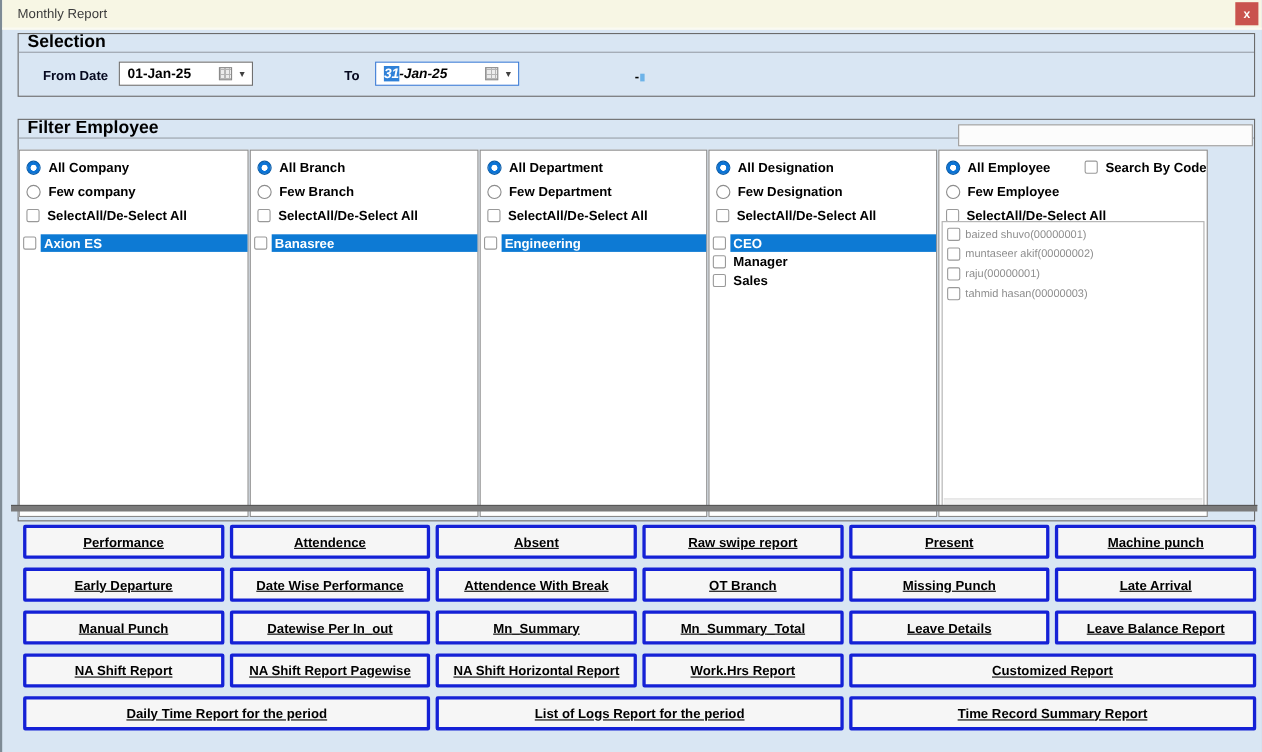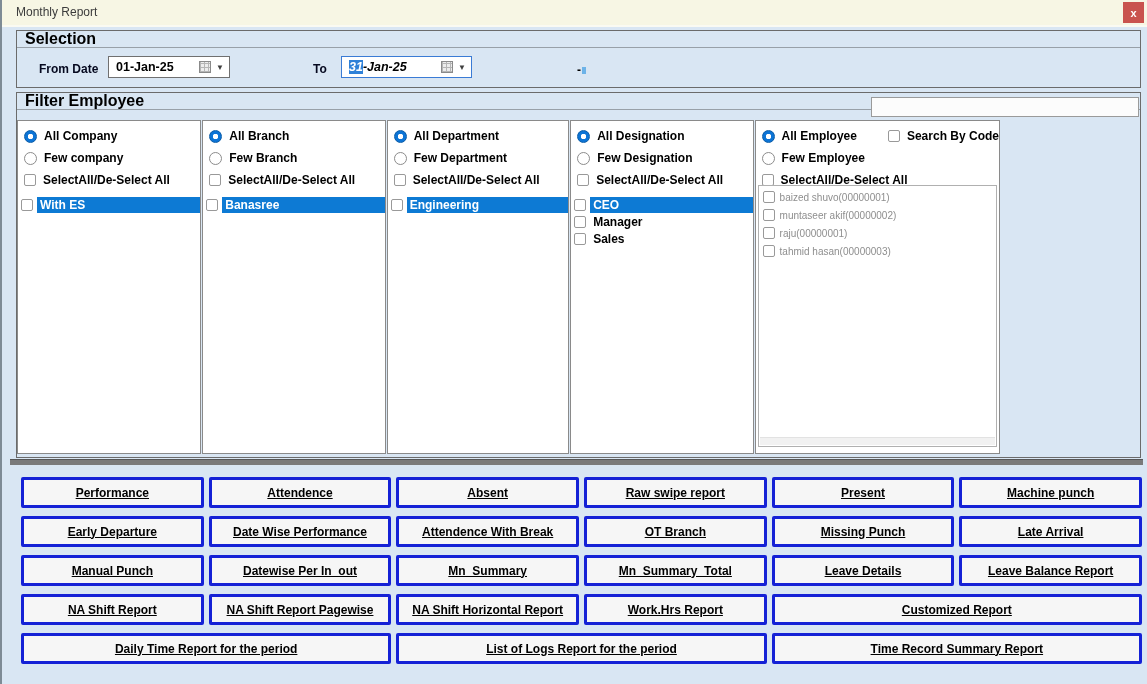--- a/index.html
+++ b/index.html
@@ -30,21 +30,21 @@
   .panel {
     position:absolute; left:14px; width:1125px;
     border:1px solid #6b6b6b; box-sizing:border-box; background:transparent;
   }
   .panel-header {
     height:16px; line-height:16px; padding-left:8px;
     font-size:16px; font-weight:bold; color:#000;
     border-bottom:1px solid #98a0a8;
   }
   .selection-panel { top:30px; height:58px; }
-  .filter-panel    { top:92px; height:366px; }
+  .filter-panel    { top:108px; height:366px; }
   
   .lbl { position:absolute; font-size:12px; font-weight:bold; color:#06091f; }
   .date-input {
     position:absolute; height:22px; background:#fff;
     border:1px solid #707070; box-sizing:border-box;
     display:flex; align-items:center; padding:0 3px 0 7px;
     font-size:12.5px; font-weight:bold; color:#000;
   }
   .date-input.focused { border:1px solid #3a7bd5; }
   .date-text { flex:1; white-space:nowrap; }
@@ -59,21 +59,21 @@
   .dash-wrap { position:absolute; left:560px; top:32px; display:flex; align-items:center; }
   .dash-text { font-size:12px; font-weight:bold; color:#000; }
   .dash-cursor { width:4px; height:7px; background:#6db3e8; margin-left:1px; }
   
   .search-input {
     position:absolute; top:4px; right:1px; width:268px; height:20px;
     border:1px solid #9a9a9a; background:#fcfcfc; box-sizing:border-box;
     font-size:12px; padding:0 4px; outline:none;
   }
   .columns {
-    position:absolute; left:0; top:27px; bottom:3px; width:983px;
+    position:absolute; left:0; top:27px; bottom:3px; width:1081px;
     display:flex; gap:1px;
   }
   .fcol {
     background:#fff; border:1px solid #8a8a8a; box-sizing:border-box;
     position:relative; padding-top:4px;
   }
   .c1 { width:214px; } .c2 { width:213px; } .c3 { width:212px; }
   .c4 { width:213px; } .c5 { flex:1; }
   .opt-row {
     display:flex; align-items:center; gap:7px;
@@ -179,21 +179,21 @@
           <span class="radio"></span>
           <span class="opt-label">Few company</span>
         </div>
         <div class="opt-row">
           <span class="checkbox"></span>
           <span class="opt-label">SelectAll/De-Select All</span>
         </div>
         <div class="items">
           <div class="list-item">
             <span class="checkbox"></span>
-            <span class="item-label selected">With ES</span>
+            <span class="item-label selected">Axion ES</span>
           </div>
         </div>
       </div>
 
       <div class="fcol c2">
         <div class="opt-row">
           <span class="radio checked"></span>
           <span class="opt-label">All Branch</span>
         </div>
         <div class="opt-row">

